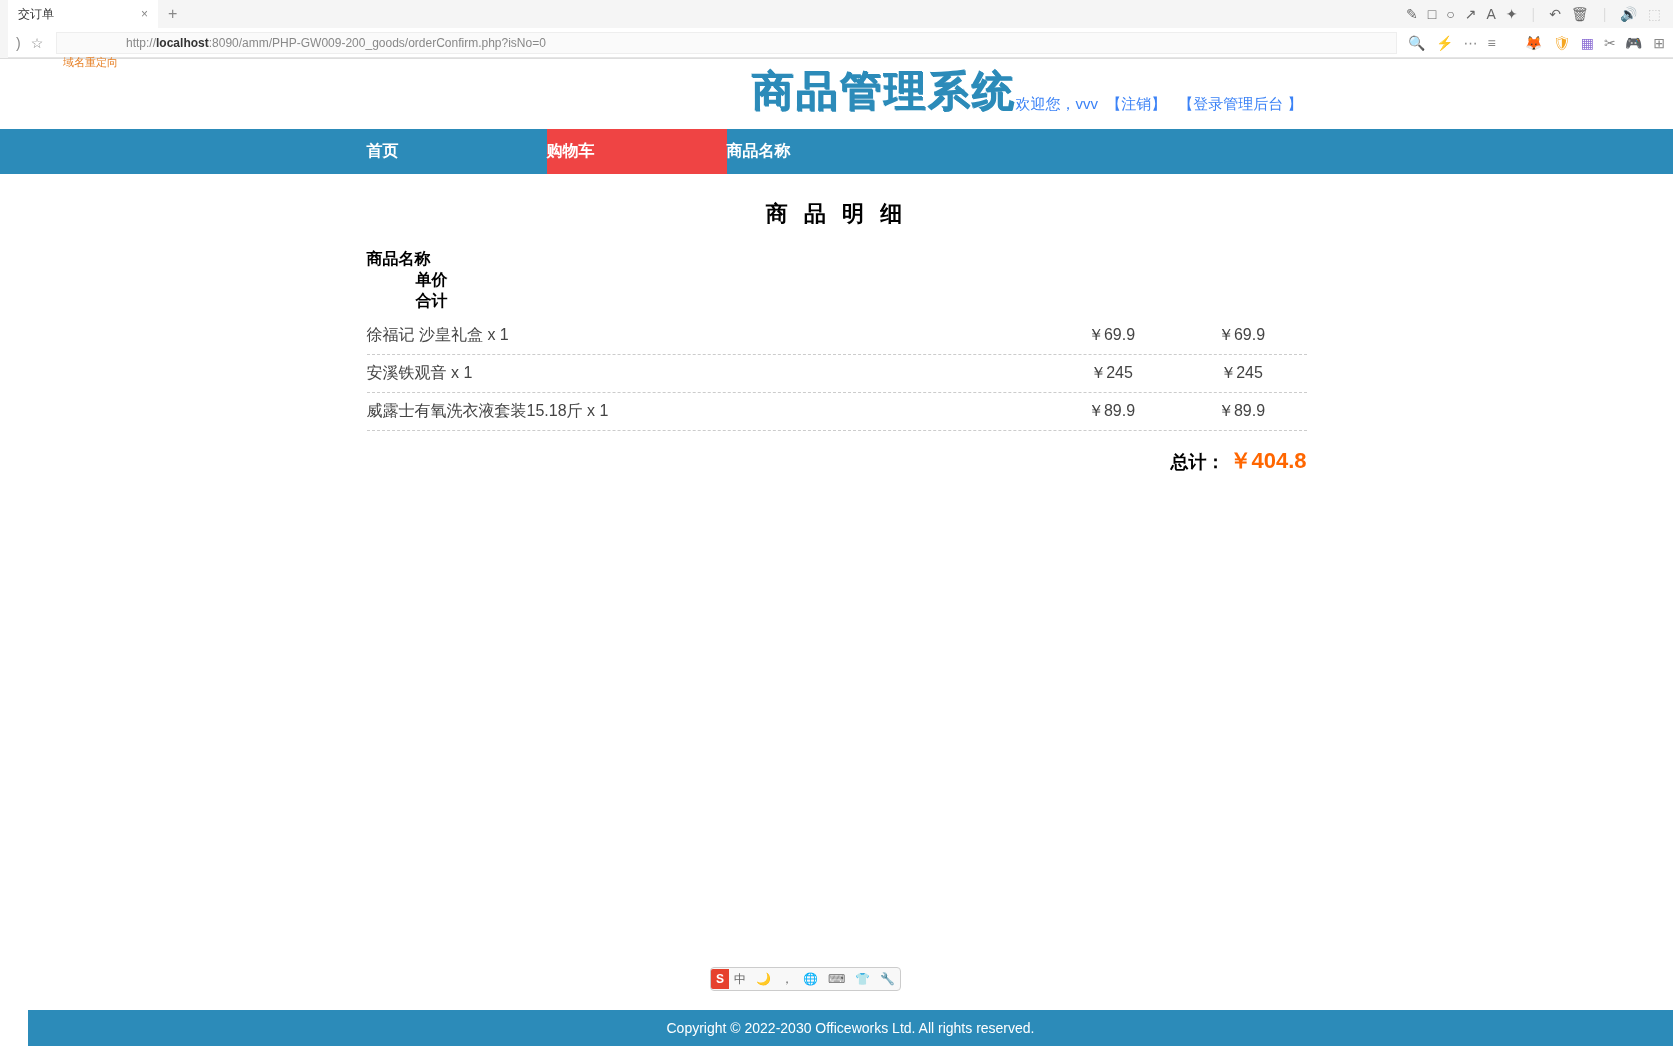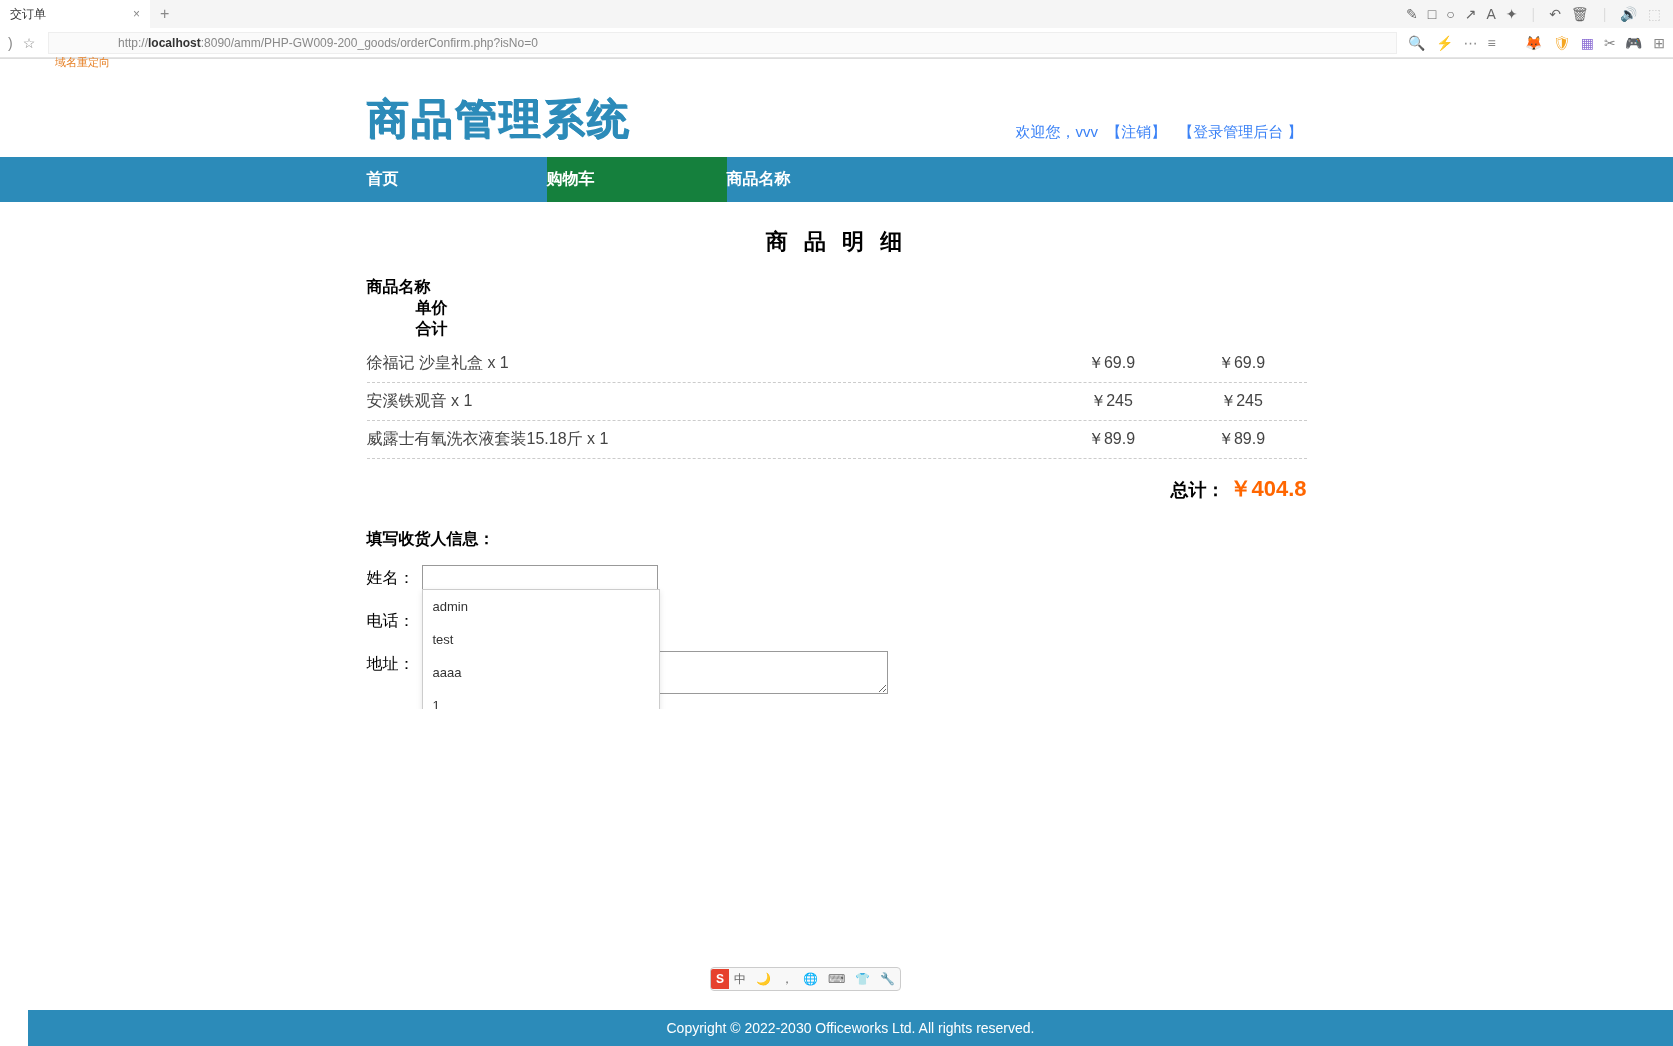--- a/index.html
+++ b/index.html
@@ -1,45 +1,45 @@
 <!DOCTYPE html>
 <html><head>
 <meta charset="utf-8">
 <style>
 * { margin: 0; padding: 0; box-sizing: border-box; }
 body { font-family: "Microsoft YaHei", Arial, sans-serif; background: #fff; width: 1673px; }
 
 
-.browser-chrome { background: #f5f5f5; border-bottom: 1px solid #ddd; }
+.browser-chrome { background: #f5f5f5; border-bottom: 1px solid #ddd; padding-left: 8px; }
 .tab-bar { display: flex; align-items: center; height: 28px; background: #f5f5f5; }
 .tab { display: flex; align-items: center; background: #fff; height: 28px; padding: 0 10px; min-width: 150px; font-size: 12px; color: #333; }
 .tab .close { margin-left: auto; padding-left: 10px; cursor: pointer; color: #888; }
 .new-tab { padding: 0 10px; font-size: 16px; color: #888; cursor: pointer; }
 .chrome-icons-right { margin-left: auto; display: flex; gap: 10px; padding-right: 12px; color: #666; font-size: 14px; }
 .chrome-icons-right span { cursor: pointer; }
 .address-bar-row { display: flex; align-items: center; height: 30px; padding: 0 8px; background: #fff; border-bottom: 1px solid #e5e5e5; }
 .address-bar-row .nav-icons { display: flex; gap: 10px; color: #888; font-size: 14px; min-width: 40px; }
 .address-bar { flex: 1; display: flex; align-items: center; background: #fafafa; border: 1px solid #eee; height: 22px; padding: 0 6px; font-size: 12px; color: #888; }
 .redirect-badge { color: #e67e22; font-size: 11px; margin-right: 8px; margin-top: 39px; }
 .url-text { color: #888; }
 .url-text .bold { color: #333; font-weight: bold; }
 .right-ext-icons { display: flex; gap: 10px; align-items: center; color: #888; padding-left: 12px; font-size: 14px; }
 .right-ext-icons span { cursor: pointer; }
 
 
 .page-container { width: 940px; margin: 0 auto; }
-.header-row { display: flex; align-items: flex-end; justify-content: space-between; padding: 32px 0 10px 0; gap: 24px; }
+.header-row { display: flex; align-items: flex-end; justify-content: flex-end; padding: 4px 0 10px 0; }
 .logo-text { font-size: 42px; font-weight: 900; color: #2c8bb9; letter-spacing: 2px; font-family: "Microsoft YaHei", sans-serif; text-shadow: 1px 1px 0 #2c8bb9; }
 .user-info { font-size: 15px; color: #3b82f6; padding-bottom: 5px; }
 .user-info a { margin: 0 4px; cursor: pointer; }
 
 .nav-bar { background: #2c8bb9; width: 100vw; margin-left: calc(-50vw + 50%); }
 .nav-inner { width: 940px; margin: 0 auto; display: flex; }
 .nav-item { width: 180px; text-align: left; color: #fff; font-size: 16px; font-weight: bold; padding: 12px 0; cursor: pointer; }
-.nav-item.active { background: #15803d; }
+.nav-item.active { background: #ef4444; }
 
 .section-title { text-align: center; font-size: 22px; font-weight: bold; letter-spacing: 5px; margin: 25px 0 15px 0; }
 
 .order-table { width: 100%; }
 .table-header { display: flex; font-weight: bold; font-size: 16px; padding: 5px 0; flex-direction: column; }
 .col-name { flex: 1; }
 .col-price { width: 130px; text-align: center; }
 .col-total { width: 130px; text-align: center; }
 .table-row { display: flex; font-size: 16px; padding: 8px 0; border-bottom: 1px dashed #ccc; color: #444; align-items: center; }
 
@@ -159,47 +159,20 @@
       <div class="col-name">威露士有氧洗衣液套装15.18斤 x 1</div>
       <div class="col-price">￥89.9</div>
       <div class="col-total">￥89.9</div>
     </div>
     <div class="total-row">
       <span>总计：</span>
       <span class="total-amount">￥404.8</span>
     </div>
   </div>
 
-  <div class="form-section">
-    <div class="form-title">填写收货人信息：</div>
-
-    <div class="form-row">
-      <div class="form-label">姓名：</div>
-      <input type="text" class="text-input" value="" style="">
-    </div>
-
-    <div class="form-row">
-      <div class="form-label">电话：</div>
-      <input type="text" class="text-input" value="" style="">
-    </div>
-
-    <div class="form-row">
-      <div class="form-label">地址：</div>
-      <textarea class="textarea-input" style=""></textarea>
-    </div>
-
-    <div class="autocomplete-dropdown">
-      <div class="autocomplete-item">admin</div>
-      <div class="autocomplete-item">test</div>
-      <div class="autocomplete-item">aaaa</div>
-      <div class="autocomplete-item">1</div>
-      <div class="autocomplete-item">11</div>
-      <div class="autocomplete-item">aaa</div>
-    </div>
-  </div>
 </div>
 
 <div class="ime-toolbar">
   <span class="ime-logo">S</span>
   <span class="ime-btn">中</span>
   <span class="ime-btn">🌙</span>
   <span class="ime-btn">，</span>
   <span class="ime-btn">🌐</span>
   <span class="ime-btn">⌨</span>
   <span class="ime-btn">👕</span>

